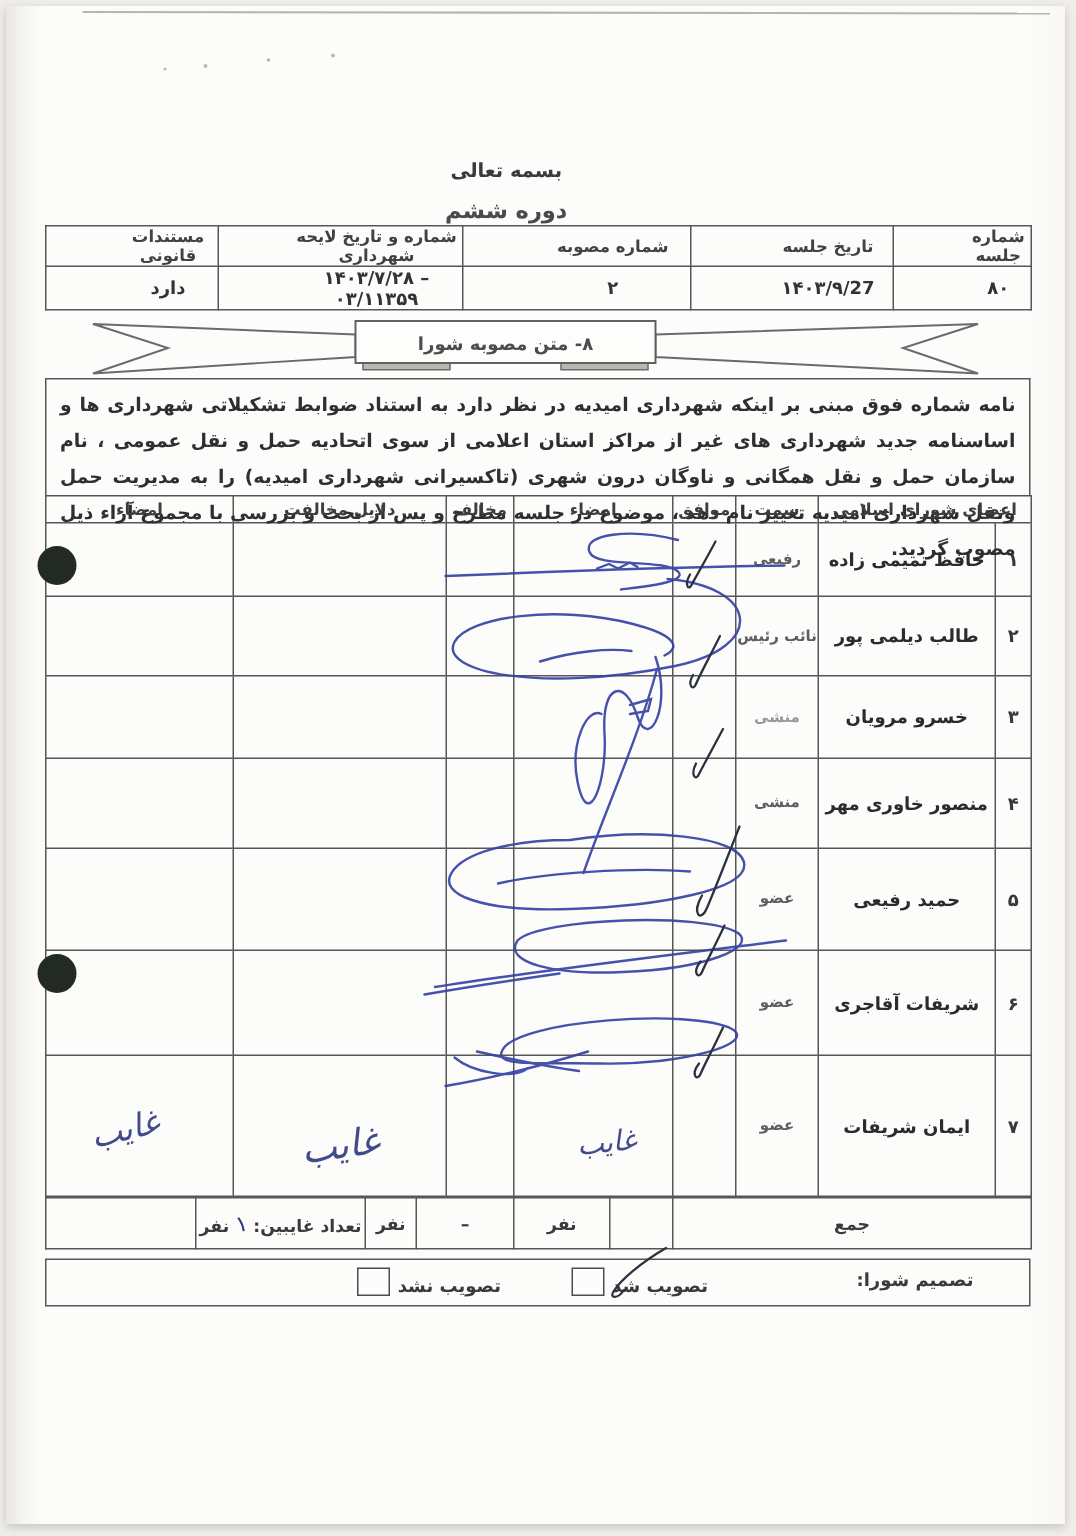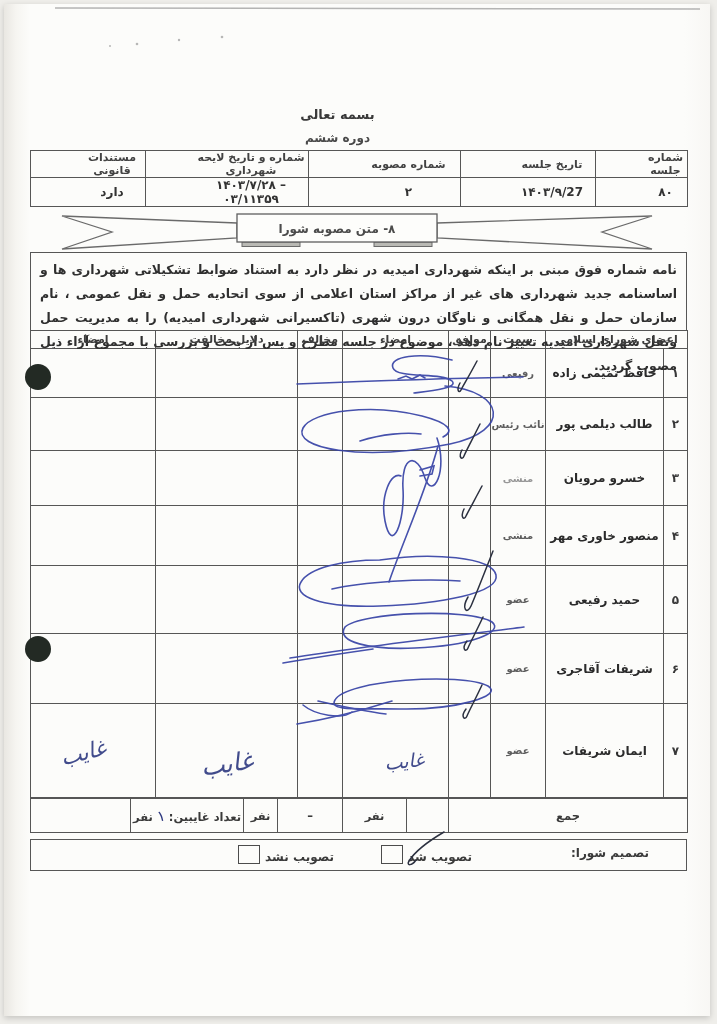--- a/index.html
+++ b/index.html
@@ -8,21 +8,21 @@
   .sheet{position:absolute;left:4px;top:4px;width:706px;height:1012px;
          background:
            linear-gradient(90deg,#e9e7e2 0,#f6f5f1 12px,#fcfcfa 26px,#fcfcfa 680px,#f8f7f4 706px),
            #fcfcfa;
          box-shadow:0 2px 6px rgba(0,0,0,.18);}
   .abs{position:absolute;}
   
   .titles{position:absolute;top:82px;left:26px;width:615px;text-align:center;color:#3a3a3a;margin-top:21px;}
   .t-besmeleh{font-size:13px;font-weight:700;}
   .t-main{font-size:13.5px;font-weight:700;margin-top:9px;}
-  .t-term{font-size:12px;font-weight:700;margin-top:9px;color:#4a4a4a;}
+  .t-term{font-size:15px;font-weight:700;margin-top:9px;color:#4a4a4a;}
   
   table{border-collapse:collapse;table-layout:fixed;direction:rtl;}
   td,th{border:1px solid #565656;padding:0;text-align:center;vertical-align:middle;
         font-weight:700;color:#383838;overflow:hidden;}
   .info{position:absolute;top:146px;left:26px;width:657px;}
   .info tr{height:25px;}
   .info .hdr td{font-size:11px;color:#424242;padding-left:48px;}
   .info .val td{font-size:12px;color:#333;padding-left:48px;}
   
   .frame{position:absolute;top:248px;left:26px;width:657px;}

